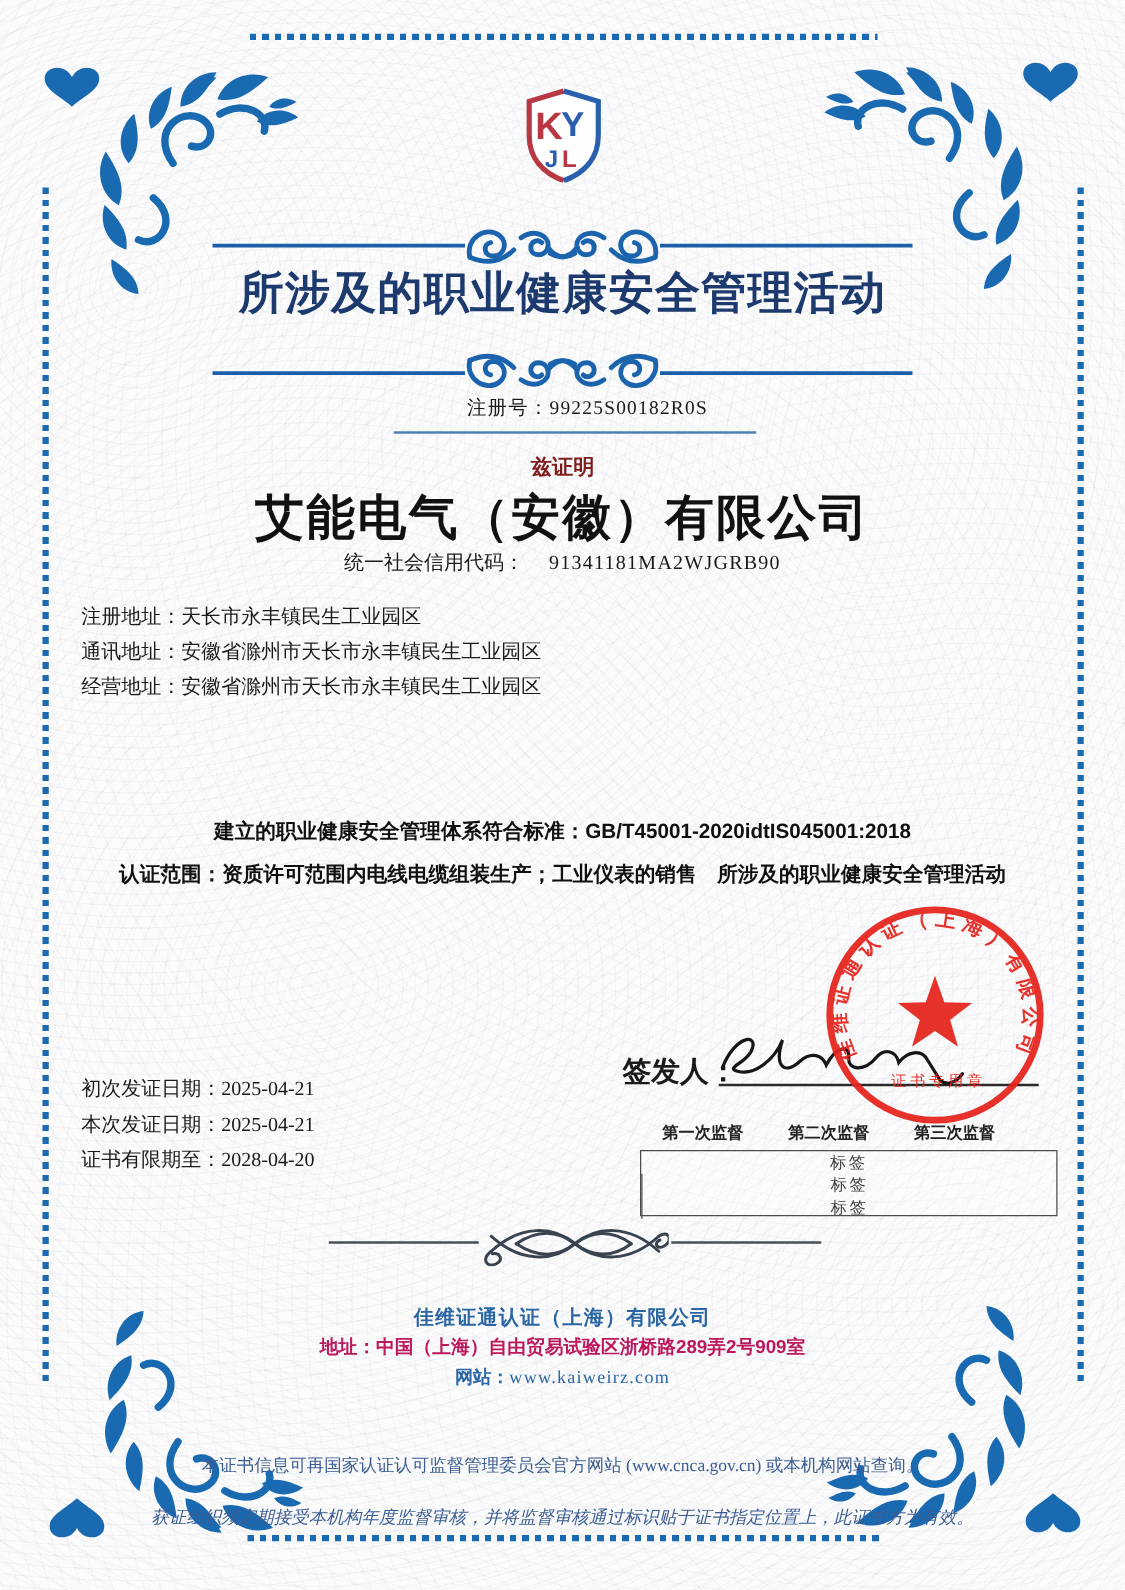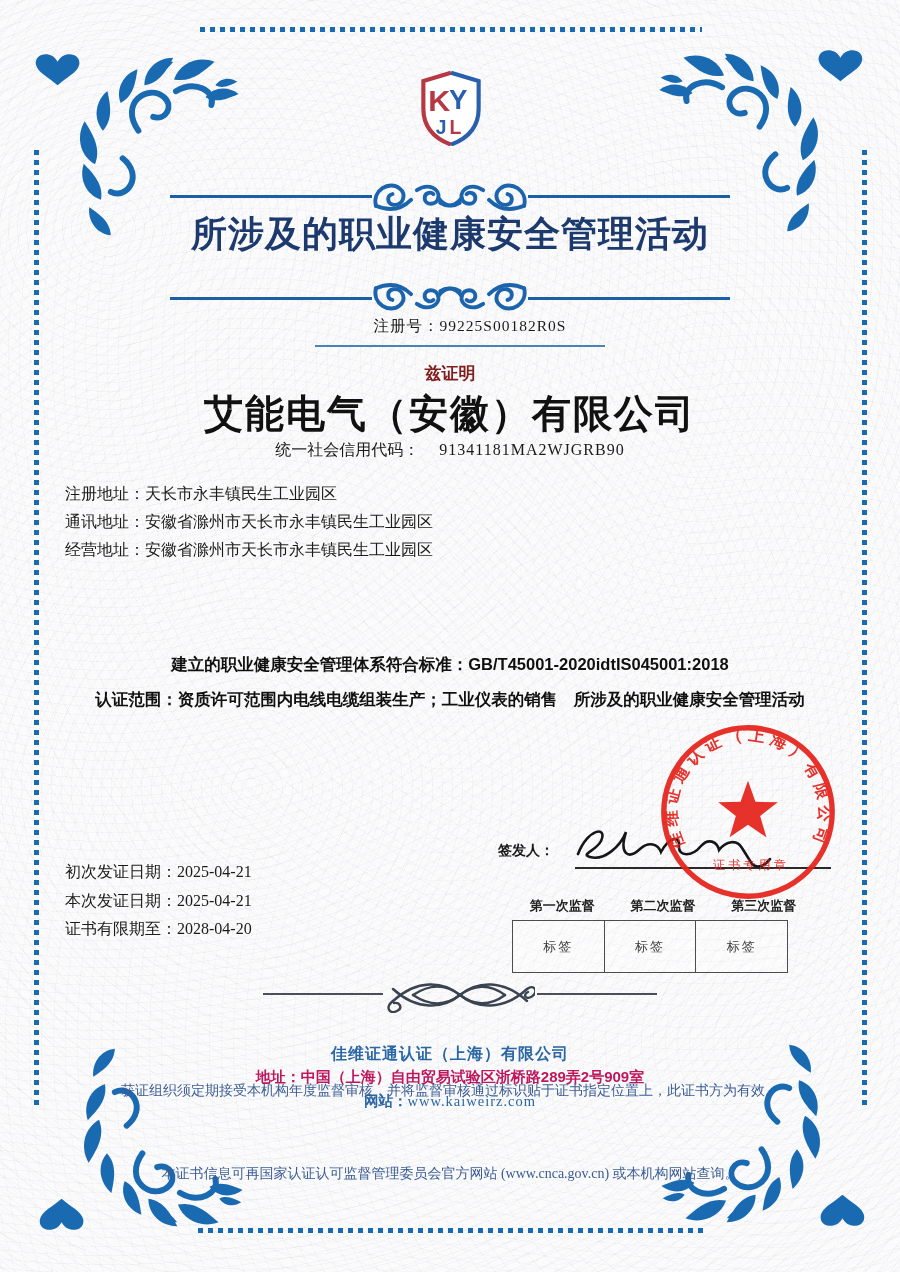--- a/index.html
+++ b/index.html
@@ -29,28 +29,28 @@
   .orn-row.flip .orn-svg{transform:scaleY(-1);}
   .title{top:210px;font-size:36px;font-weight:bold;color:#1d3a6e;letter-spacing:1px;}
   .regrow{top:316px;font-size:15.5px;letter-spacing:1px;padding-left:40px;}
   .reg-underline{position:absolute;left:315px;top:345px;width:290px;height:2px;background:#4a82b8;}
   .certify{top:362px;font-size:17px;font-weight:bold;color:#7f1d1d;}
   .company{top:387px;font-size:39px;font-weight:bold;color:#111;letter-spacing:2px;}
   .credit{top:440px;font-size:16px;}
   .credit .val{margin-left:20px;letter-spacing:1px;}
   .addr{position:absolute;left:65px;top:480px;font-size:16px;line-height:28px;}
   .stline{font-weight:bold;font-size:16.5px;color:#101010;}
-  .signer{left:498px;top:842px;font-size:14px;font-weight:bold;}
+  .signer{left:498px;top:842px;font-size:23px;font-weight:bold;}
   .sign-line{position:absolute;left:575px;top:867px;width:256px;height:2px;background:#2a2a2a;}
   .signature{position:absolute;left:568px;top:816px;width:210px;height:56px;}
   .stamp{position:absolute;left:655px;top:719px;width:186px;height:186px;opacity:0.93;}
   .dates{position:absolute;left:65px;top:858px;font-size:16px;line-height:28.5px;}
   .sup-headers{position:absolute;left:512px;top:897px;width:302px;display:flex;font-size:13px;font-weight:bold;color:#222;}
   .sup-headers span{flex:1;text-align:center;}
-  .sup-table{position:absolute;left:512px;top:920px;width:276px;height:53px;display:flex;border:1.5px solid #4c4c4c;box-sizing:border-box;background:rgba(255,255,255,0.25);}
+  .sup-table{position:absolute;left:512px;top:920px;width:334px;height:53px;display:flex;border:1.5px solid #4c4c4c;box-sizing:border-box;background:rgba(255,255,255,0.25);flex-direction:column;}
   .sup-cell{flex:1;display:flex;align-items:center;justify-content:center;font-size:13px;color:#3c3c3c;letter-spacing:2px;border-left:1.5px solid #4c4c4c;}
   .sup-cell:first-child{border-left:none;}
   .div-line{position:absolute;top:993px;height:2px;background:#4a4f58;}
   .knot{position:absolute;left:385px;top:977px;width:150px;height:36px;}
   .f-company{top:1044px;font-size:16px;font-weight:bold;color:#2a66a3;letter-spacing:1px;}
   .f-address{top:1068px;font-size:15px;font-weight:bold;color:#be185d;}
   .f-web{top:1092px;font-size:14.5px;font-weight:bold;color:#2a66a3;}
   .f-web .url{font-family:"Liberation Serif","DejaVu Serif",serif;font-weight:normal;letter-spacing:1px;}
   .disc{position:absolute;left:0;right:0;text-align:center;font-size:14px;color:#3b5c92;line-height:22px;}
   .logo{position:absolute;left:416px;top:70px;width:70px;height:76px;}
@@ -208,16 +208,16 @@
       <use href="#knotG"></use>
     </svg>
   <div class="div-line" style="left:537px;width:120px;"></div>
 
   <div class="cline f-company sans">佳维证通认证（上海）有限公司</div>
   <div class="cline f-address sans">地址：中国（上海）自由贸易试验区浙桥路289弄2号909室</div>
   <div class="cline f-web sans">
     <span>网站：</span><span class="url">www.kaiweirz.com</span>
   </div>
 
-  <div class="disc" style="top:1080px;">获证组织须定期接受本机构年度监督审核，并将监督审核通过标识贴于证书指定位置上，此证书方为有效。</div>
+  <div class="disc" style="top:1204px;font-style:italic;">获证组织须定期接受本机构年度监督审核，并将监督审核通过标识贴于证书指定位置上，此证书方为有效。</div>
   <div class="disc" style="top:1163px;">本证书信息可再国家认证认可监督管理委员会官方网站 (www.cnca.gov.cn) 或本机构网站查询。</div>
 
 </div>
 
 </body></html>

